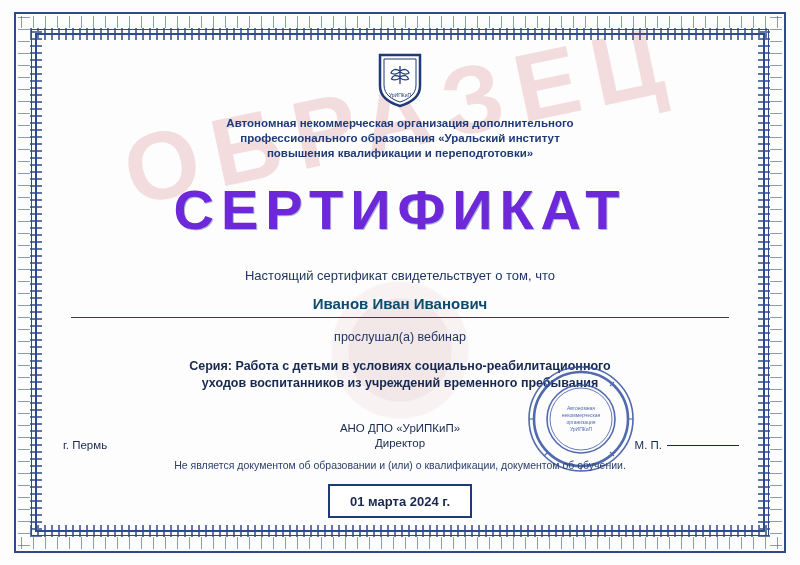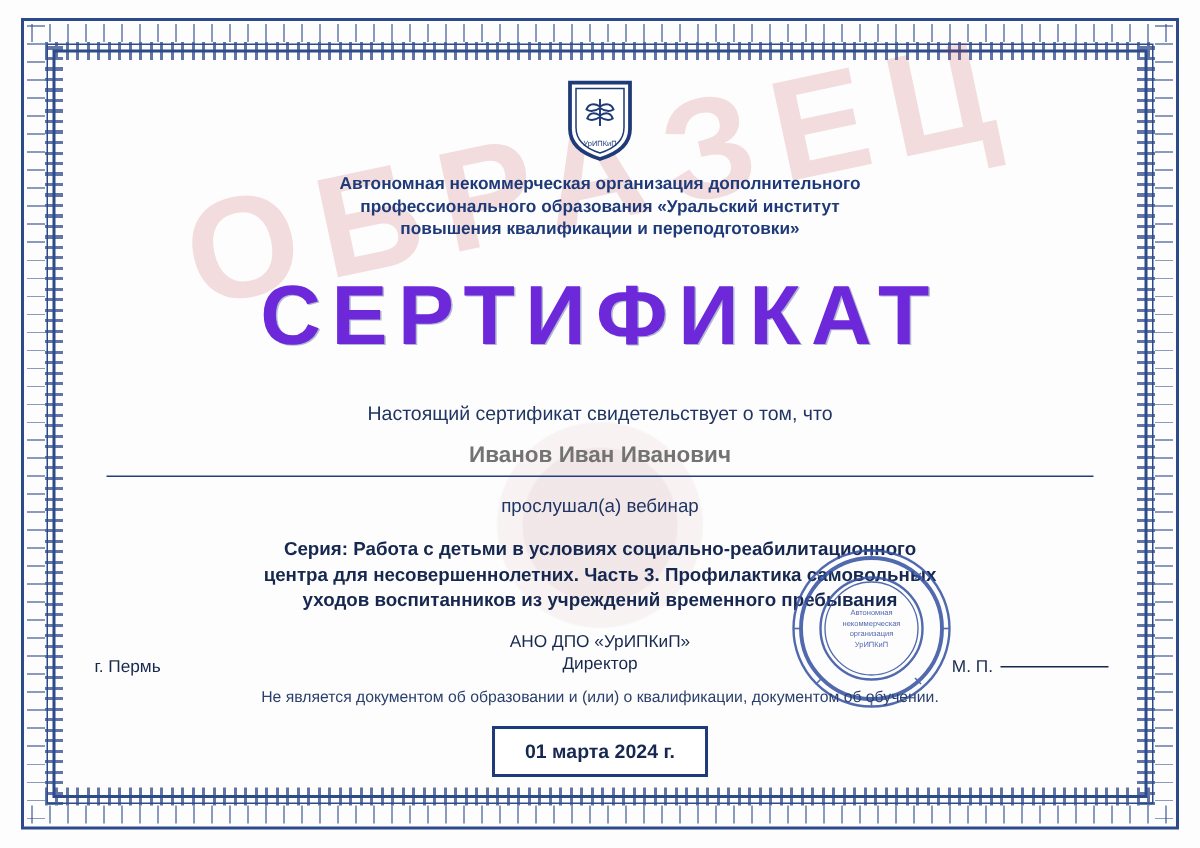--- a/index.html
+++ b/index.html
@@ -134,21 +134,21 @@
     margin-top: 26px;
   }
 
   .name-line {
     margin: 12px 26px 0 26px;
     border-bottom: 1px solid #24407c;
     text-align: center;
     padding-bottom: 4px;
   }
   .name-line .name {
-    color: #737373;
+    color: #0c4a6e;
     font-weight: bold;
     font-size: 15px;
   }
 
   .listened {
     text-align: center;
     color: #203562;
     font-size: 12.5px;
     margin-top: 12px;
   }
@@ -276,21 +276,20 @@
     <div class="subtitle">Настоящий сертификат свидетельствует о том, что</div>
 
     <div class="name-line">
       <span class="name">Иванов Иван Иванович</span>
     </div>
 
     <div class="listened">прослушал(а) вебинар</div>
 
     <div class="course">
       <div>Серия: Работа с детьми в условиях социально-реабилитационного</div>
-      <div>центра для несовершеннолетних. Часть 3. Профилактика самовольных</div>
       <div>уходов воспитанников из учреждений временного пребывания</div>
     </div>
 
     <div class="stamp">
       <svg width="112" height="112" viewBox="0 0 112 112">
         <g fill="none" stroke="#3450a0" stroke-width="1.6">
           <circle cx="56" cy="56" r="52"></circle>
           <circle cx="56" cy="56" r="47" stroke-width="2.6"></circle>
           <circle cx="56" cy="56" r="34"></circle>
           <circle cx="56" cy="56" r="31" stroke-width="0.9"></circle>

